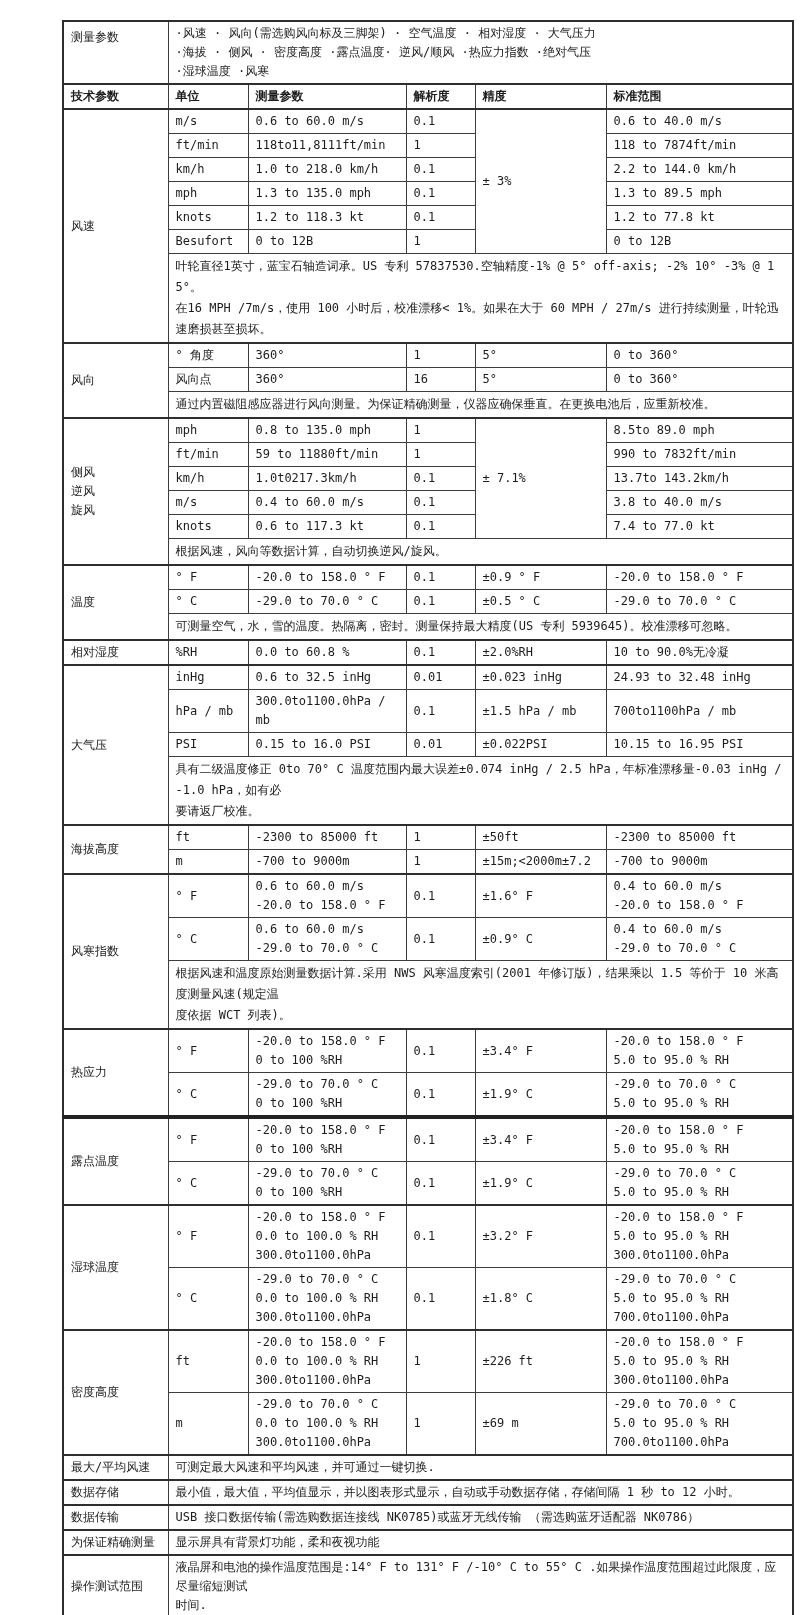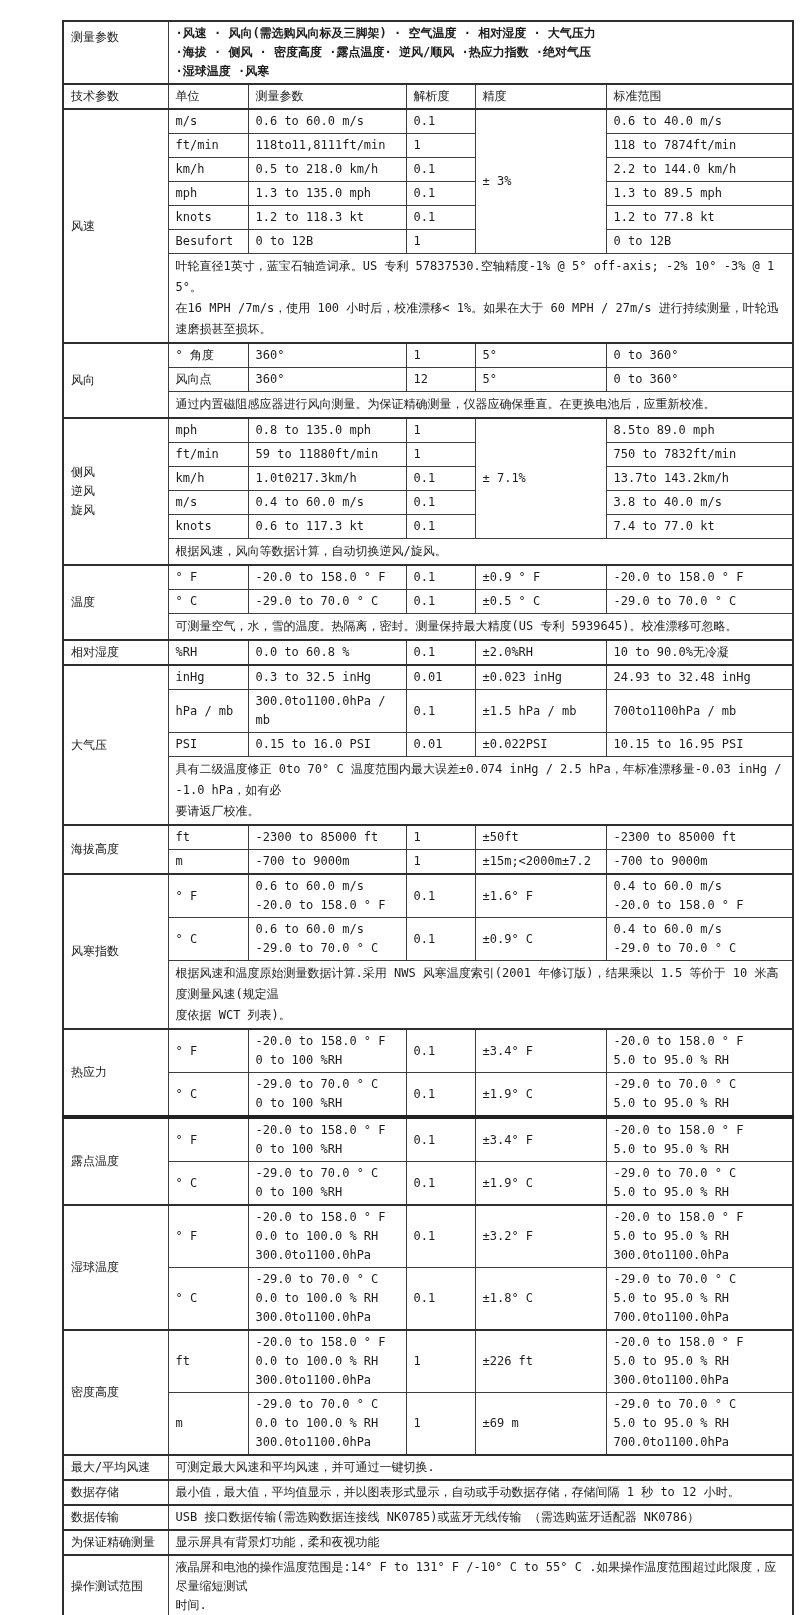--- a/index.html
+++ b/index.html
@@ -14,22 +14,22 @@
     border:2px solid #2e2e2e;
   }
   table.spec td{
     border:1px solid #3d3d3d;
     font-size:12px;line-height:19px;
     padding:2px 7px;vertical-align:middle;text-align:left;
     word-break:break-all;
   }
   td.label{vertical-align:middle;}
   td.label.top{vertical-align:top;padding-top:6px;}
-  td.hdr{font-weight:normal;}
-  td.bullets{line-height:23px;padding-top:5px;padding-bottom:5px;padding-left:24px;font-weight:bold;}
+  td.hdr{font-weight:bold;}
+  td.bullets{line-height:23px;padding-top:5px;padding-bottom:5px;padding-left:24px;}
   td.footnote{padding-top:4px;padding-bottom:4px;margin-top:28px;}
   td.footnote .cell-line{line-height:21px;}
   tr.sec-top td{border-top:2px solid #2e2e2e;}
   tr.sec-heavy td{border-top:4px solid #222222;}
   .cell-line{white-space:normal;}
   td.multi{padding-top:4px;padding-bottom:4px;}
 </style>
 </head>
 <body>
 
@@ -80,21 +80,21 @@
             <div class="cell-line">118to11,8111ft/min</div>
           </td>
           <td>1</td>
           <td>
             <div class="cell-line">118 to 7874ft/min</div>
           </td>
         </tr>
         <tr>
           <td>km/h</td>
           <td>
-            <div class="cell-line">0.5 to 218.0 km/h</div>
+            <div class="cell-line">1.0 to 218.0 km/h</div>
           </td>
           <td>0.1</td>
           <td>
             <div class="cell-line">2.2 to 144.0 km/h</div>
           </td>
         </tr>
         <tr>
           <td>mph</td>
           <td>
             <div class="cell-line">1.3 to 135.0 mph</div>
@@ -142,21 +142,21 @@
           <td>5°</td>
           <td>
             <div class="cell-line">0 to 360°</div>
           </td>
         </tr>
         <tr>
           <td>风向点</td>
           <td>
             <div class="cell-line">360°</div>
           </td>
-          <td>12</td>
+          <td>16</td>
           <td>5°</td>
           <td>
             <div class="cell-line">0 to 360°</div>
           </td>
         </tr>
         <tr>
           <td class="footnote" colspan="5">
             <div class="cell-line">通过内置磁阻感应器进行风向测量。为保证精确测量，仪器应确保垂直。在更换电池后，应重新校准。</div>
           </td>
         </tr>
@@ -176,21 +176,21 @@
             <div class="cell-line">8.5to 89.0 mph</div>
           </td>
         </tr>
         <tr>
           <td>ft/min</td>
           <td>
             <div class="cell-line">59 to 11880ft/min</div>
           </td>
           <td>1</td>
           <td>
-            <div class="cell-line">750 to 7832ft/min</div>
+            <div class="cell-line">990 to 7832ft/min</div>
           </td>
         </tr>
         <tr>
           <td>km/h</td>
           <td>
             <div class="cell-line">1.0t0217.3km/h</div>
           </td>
           <td>0.1</td>
           <td>
             <div class="cell-line">13.7to 143.2km/h</div>
@@ -264,21 +264,21 @@
           <td>
             <div class="cell-line">10 to 90.0%无冷凝</div>
           </td>
         </tr>
         <tr class="sec-top">
           <td class="label" rowspan="4">
             <div class="cell-line">大气压</div>
           </td>
           <td>inHg</td>
           <td>
-            <div class="cell-line">0.3 to 32.5 inHg</div>
+            <div class="cell-line">0.6 to 32.5 inHg</div>
           </td>
           <td>0.01</td>
           <td>±0.023 inHg</td>
           <td>
             <div class="cell-line">24.93 to 32.48 inHg</div>
           </td>
         </tr>
         <tr>
           <td>hPa / mb</td>
           <td>

